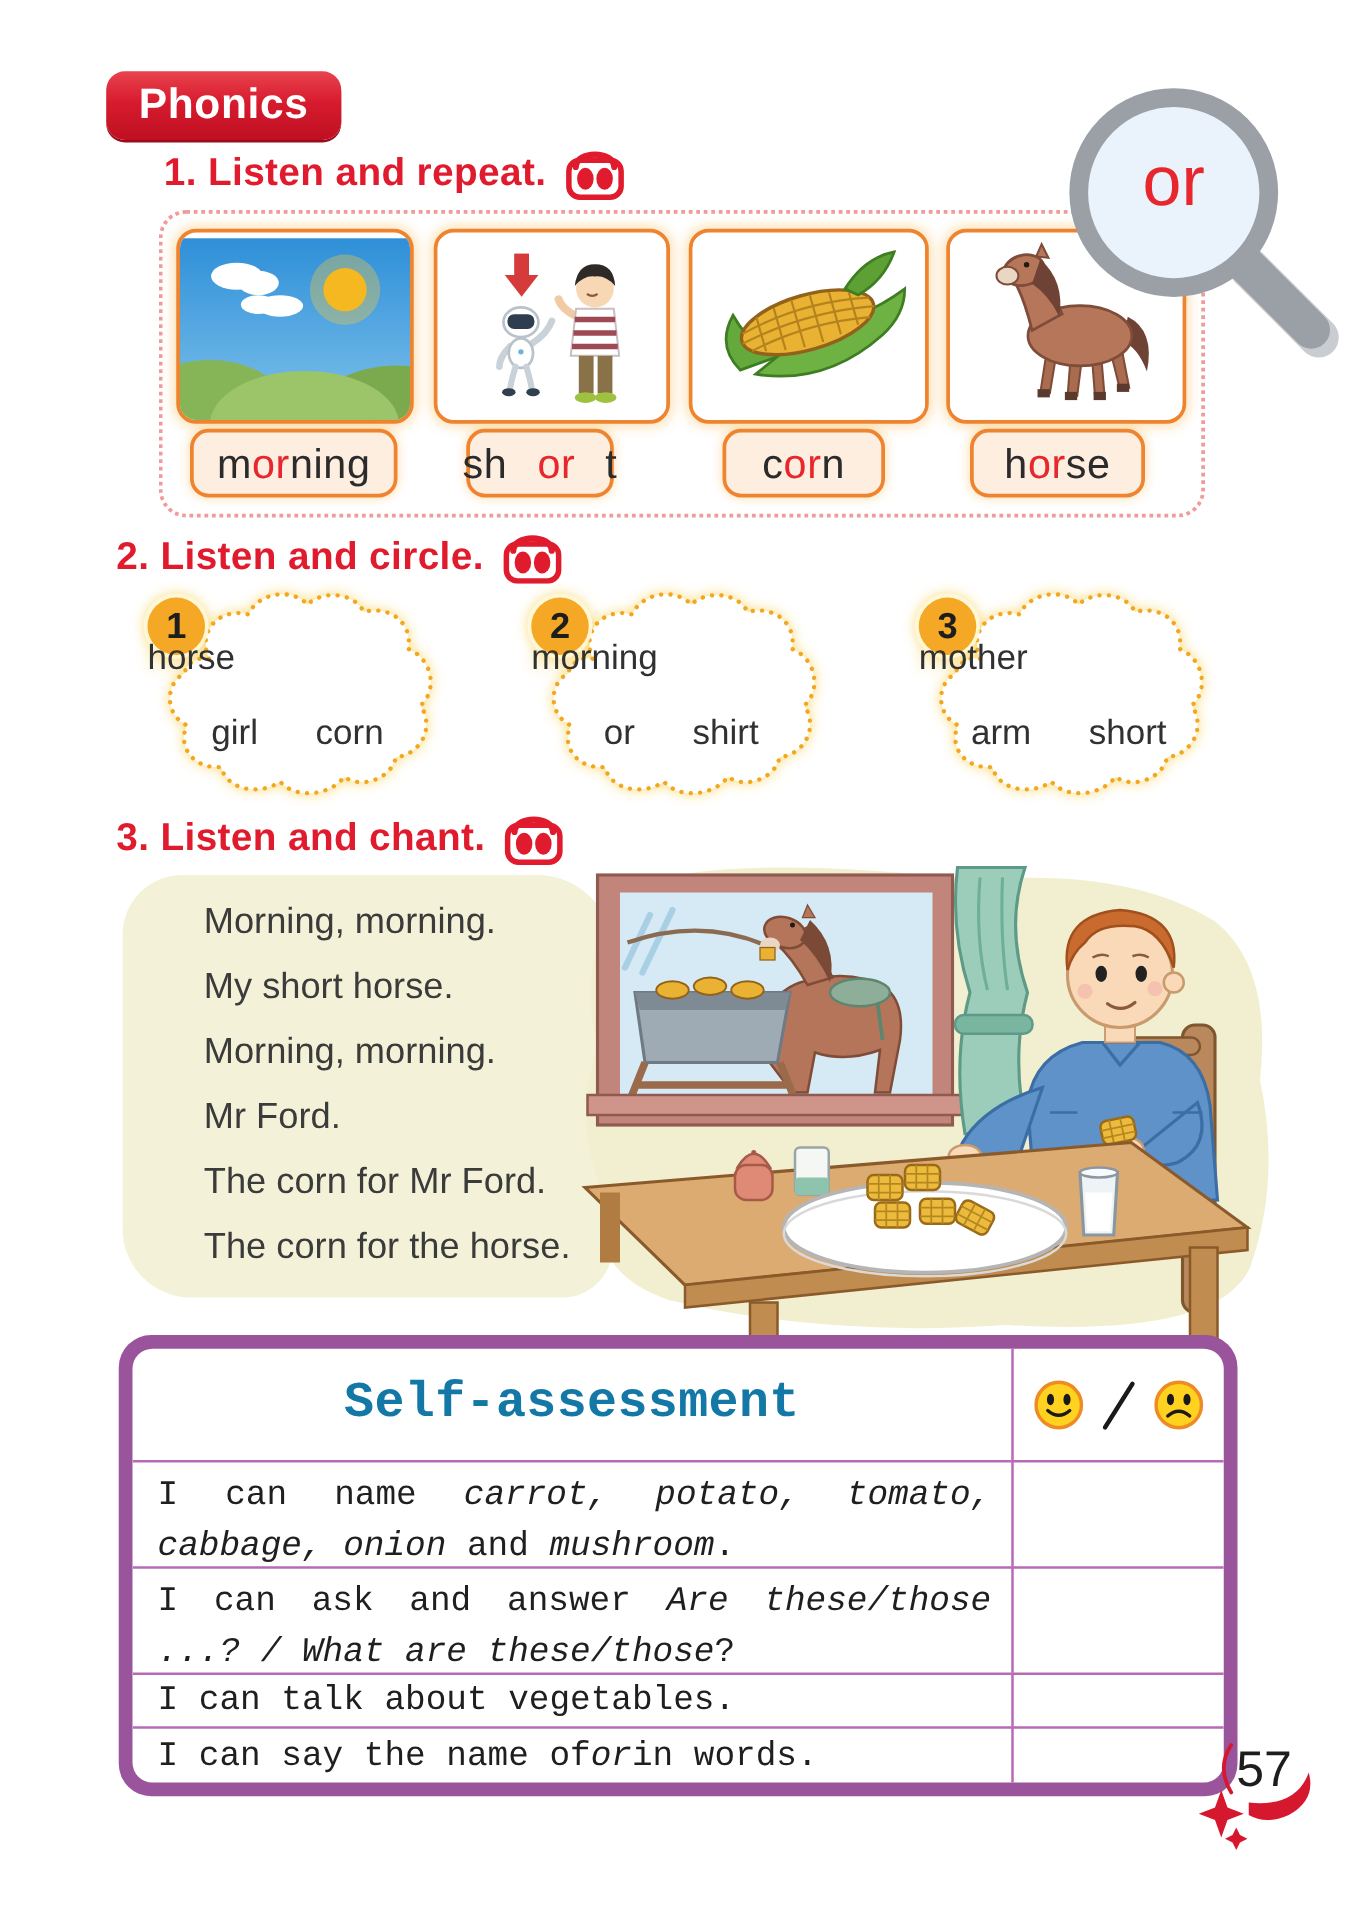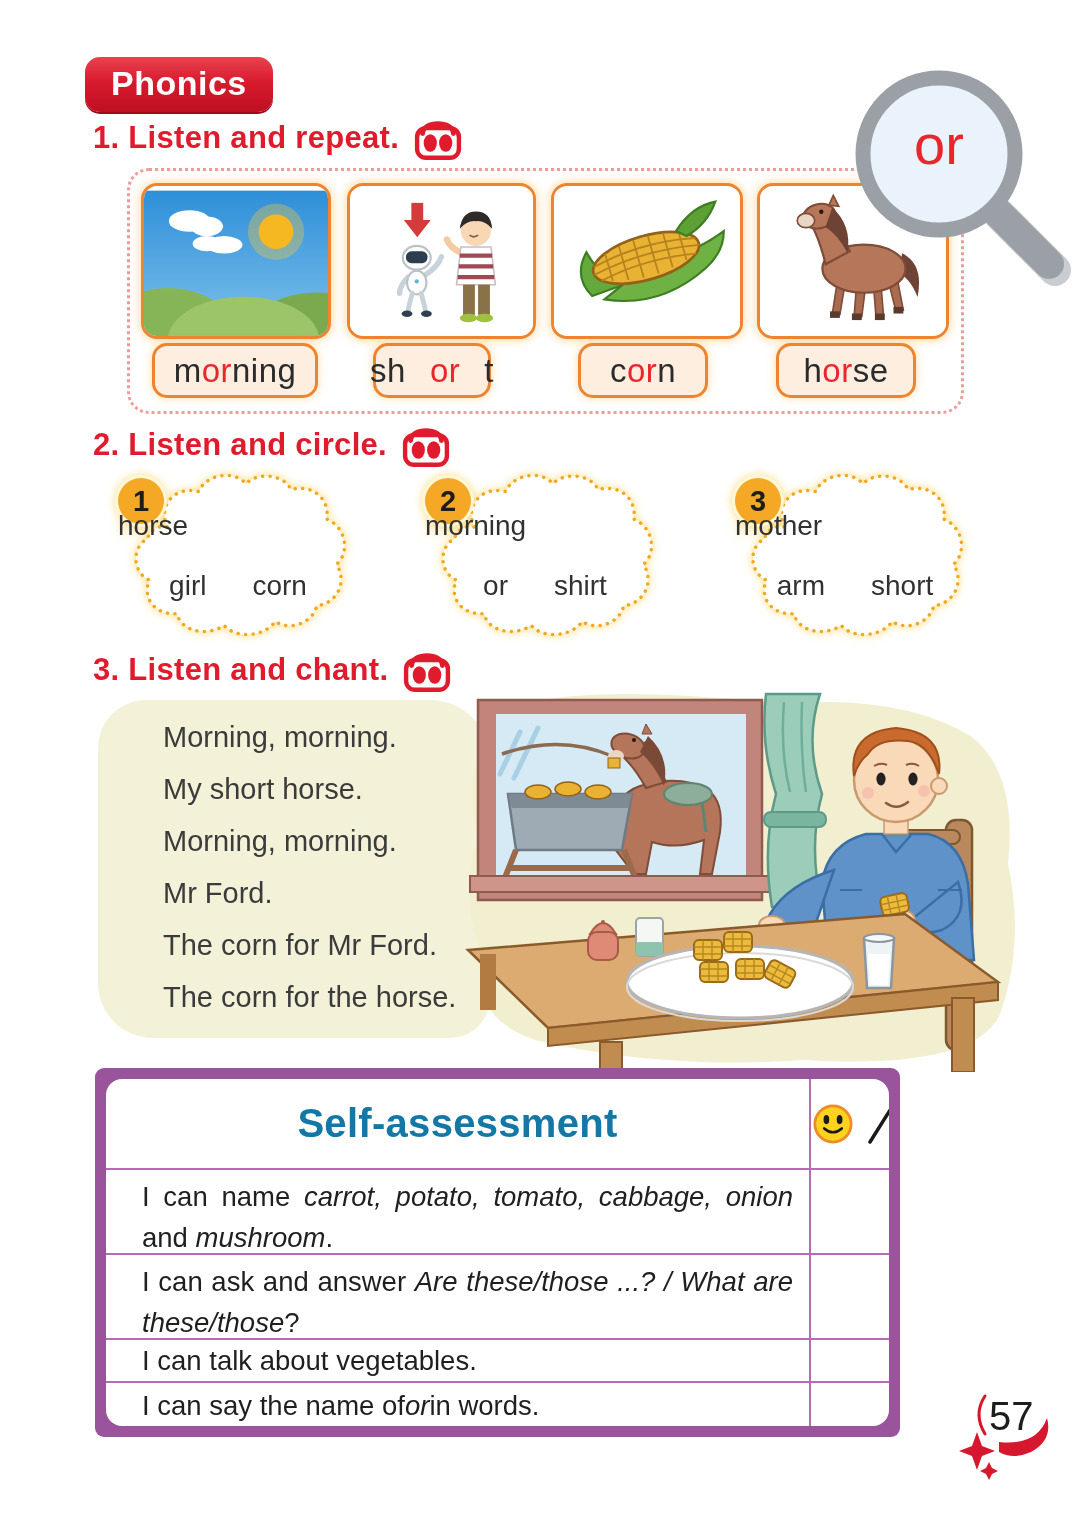--- a/index.html
+++ b/index.html
@@ -48,48 +48,48 @@
 
   
   .chant-bg{position:absolute;left:98px;top:700px;width:392px;height:338px;
     background:#f3f2d8;border-radius:48px 60px 40px 55px;}
   .chant-lines{position:absolute;left:163px;top:711px;font-size:29px;color:#3b3b3b;
     line-height:52px;}
   .illus{position:absolute;left:450px;top:682px;width:575px;height:390px;}
   .illus svg{display:block;width:100%;height:100%;}
 
   
-  .sa-box{position:absolute;left:95px;top:1068px;width:805px;height:369px;
-    background:#9a549c;border-radius:9px;padding:11px;box-sizing:border-box;}
+  .sa-box{position:absolute;left:95px;top:1068px;width:895px;height:369px;
+    background:#9a549c;border-radius:26px;padding:11px;box-sizing:border-box;font-family:Liberation Mono, monospace;}
   .sa-inner{width:100%;height:100%;background:#fff;border-radius:16px;overflow:hidden;
     display:grid;grid-template-columns:703px 1fr;}
   .sa-cell{box-sizing:border-box;}
   .sa-right-col{border-left:2px solid #b76bb7;}
   .sa-line{border-top:2px solid #b76bb7;}
   .sa-title{height:89px;display:flex;align-items:center;justify-content:center;
     color:#1478a6;font-size:40px;font-weight:600;letter-spacing:.3px;}
   .sa-faces{height:89px;display:flex;align-items:center;justify-content:center;gap:6px;}
-  .sa-row{padding:6px 16px 0 36px;font-size:27.5px;color:#1f1f1f;line-height:41px;
+  .sa-row{padding:6px 16px 0 20px;font-size:27.5px;color:#1f1f1f;line-height:41px;
     text-align:justify;}
   .sa-row.center{display:flex;align-items:center;padding-top:0;}
   .h-r1{height:85px}.h-r2{height:85px}.h-r3{height:43px}.h-r4{height:46px}
   .it{font-style:italic;}
 
   
   .page-no{position:absolute;left:955px;top:1388px;width:110px;height:92px;}
   .page-no .num{position:absolute;left:34px;top:6px;font-size:40px;color:#1d1d1d;}
 </style>
 </head>
 <body>
 
 <div class="page">
 
   <div class="phonics-badge">Phonics</div>
 
-  <div class="sec-head" style="top:116px;">
+  <div class="sec-head" style="top:116px;margin-left:38px;">
     <span>1. Listen and repeat.</span>
     <svg class="hp-icon" viewBox="0 0 48 40">
       <path d="M10,16 C10,4 38,4 38,16" fill="none" stroke="#e01b2d" stroke-width="4.5" stroke-linecap="round"></path>
       <rect x="5" y="11" width="38" height="27" rx="8" fill="none" stroke="#e01b2d" stroke-width="4"></rect>
       <ellipse cx="17" cy="24.5" rx="6" ry="8" fill="#e01b2d"></ellipse>
       <ellipse cx="31" cy="24.5" rx="6" ry="8" fill="#e01b2d"></ellipse>
     </svg>
   </div>
 
   <div class="dash-box"></div>

